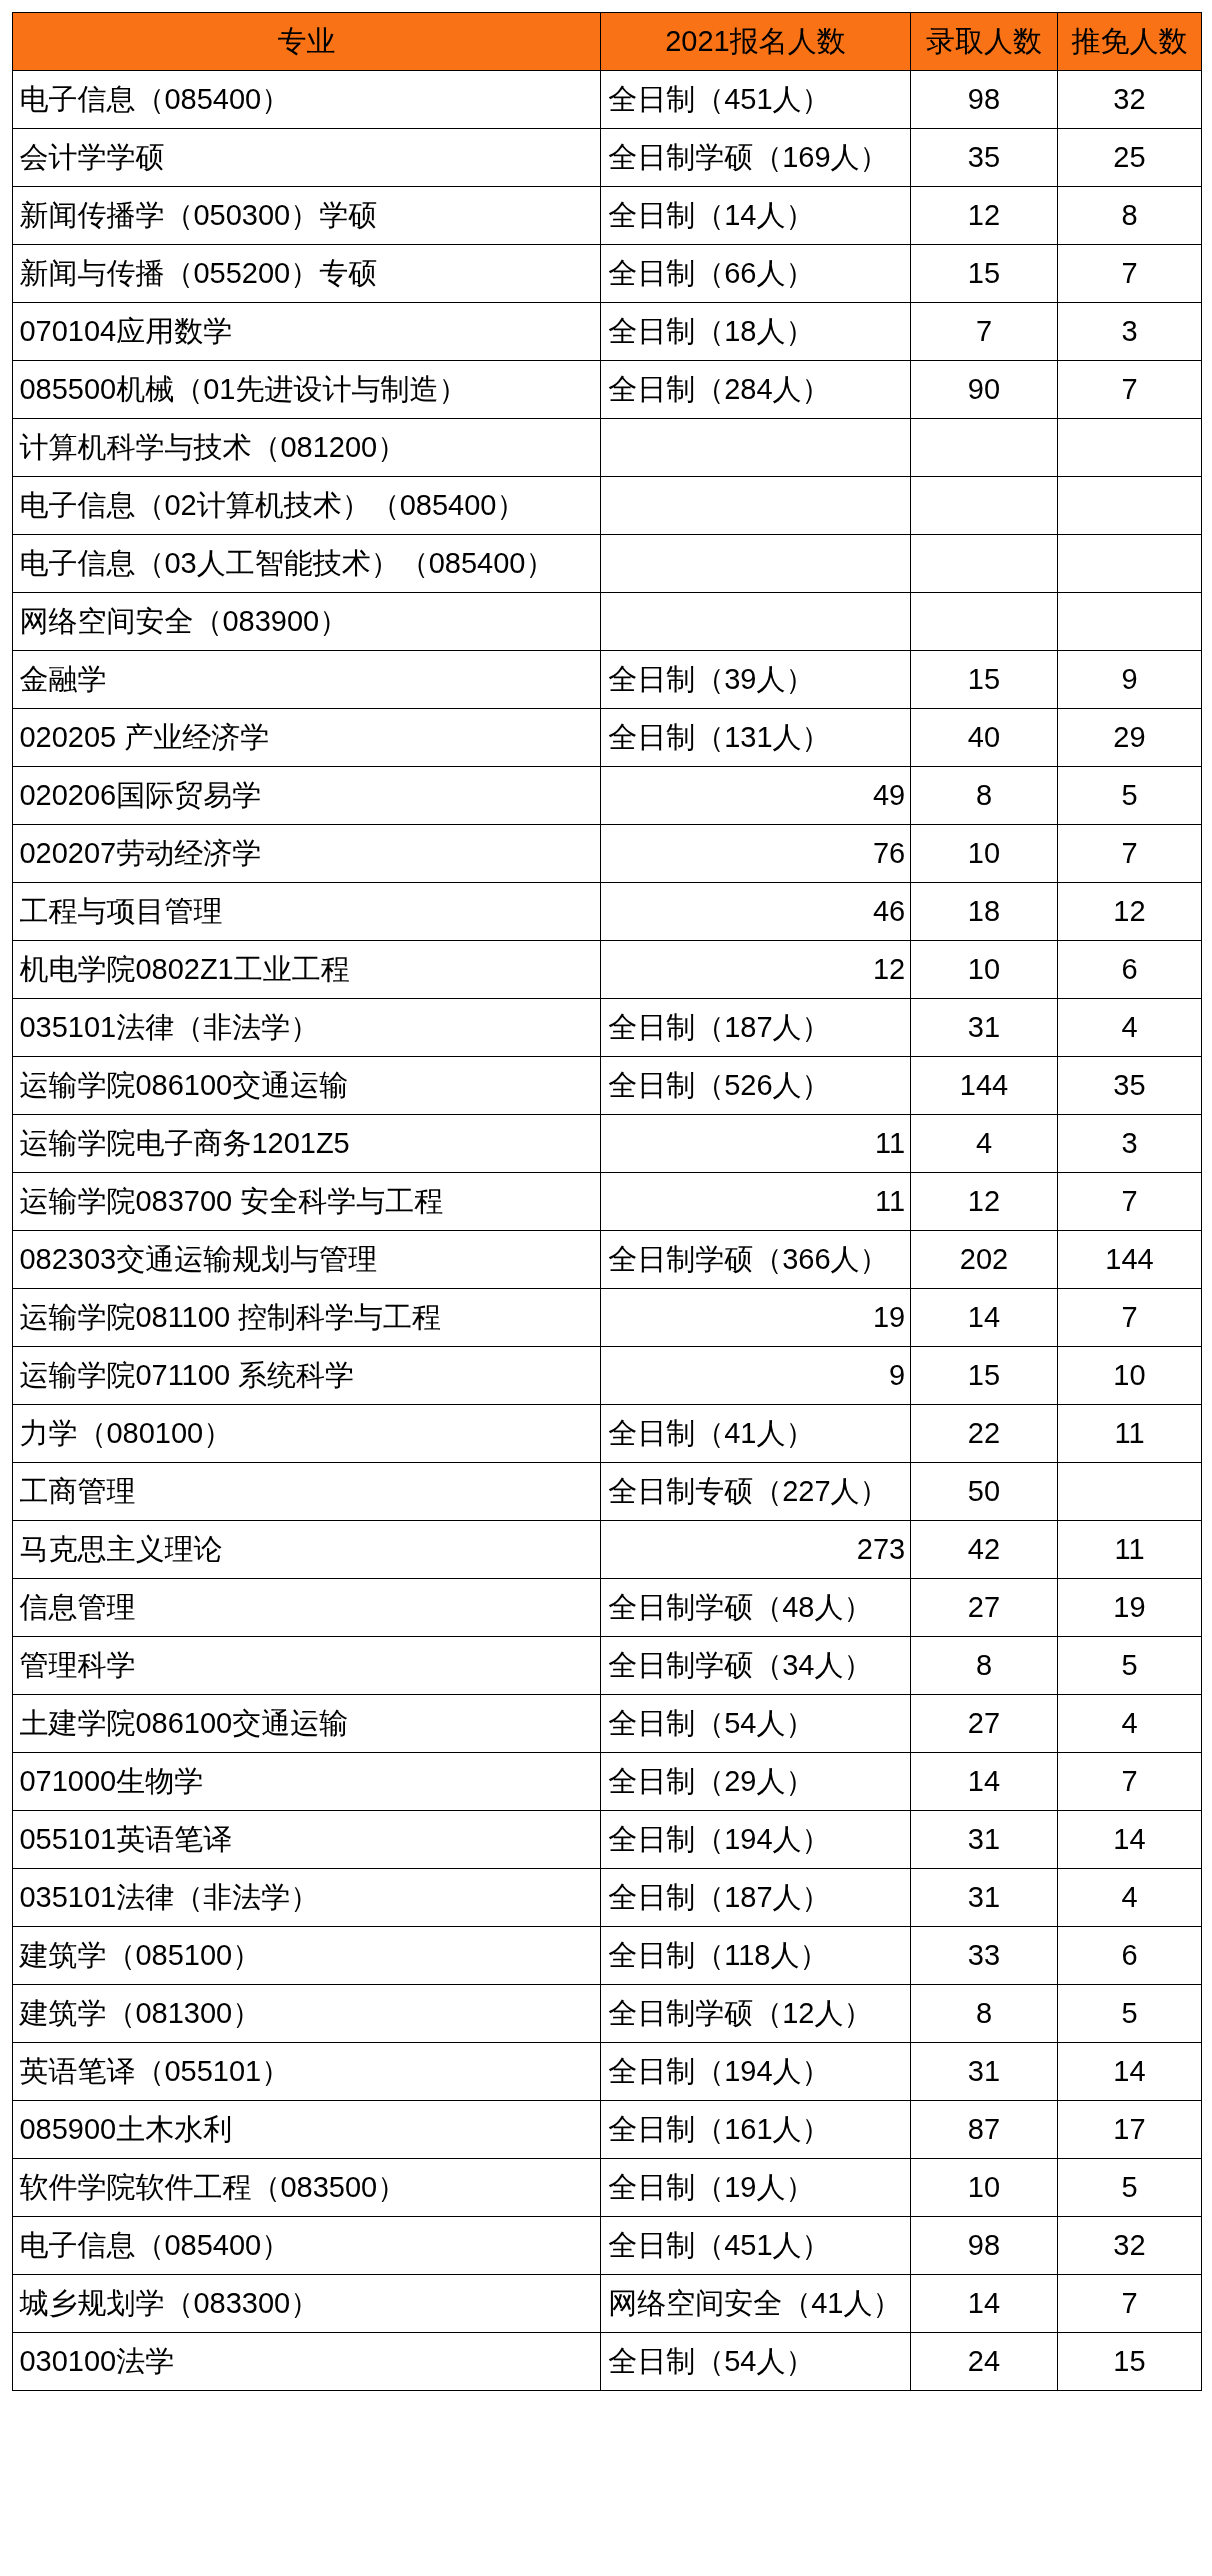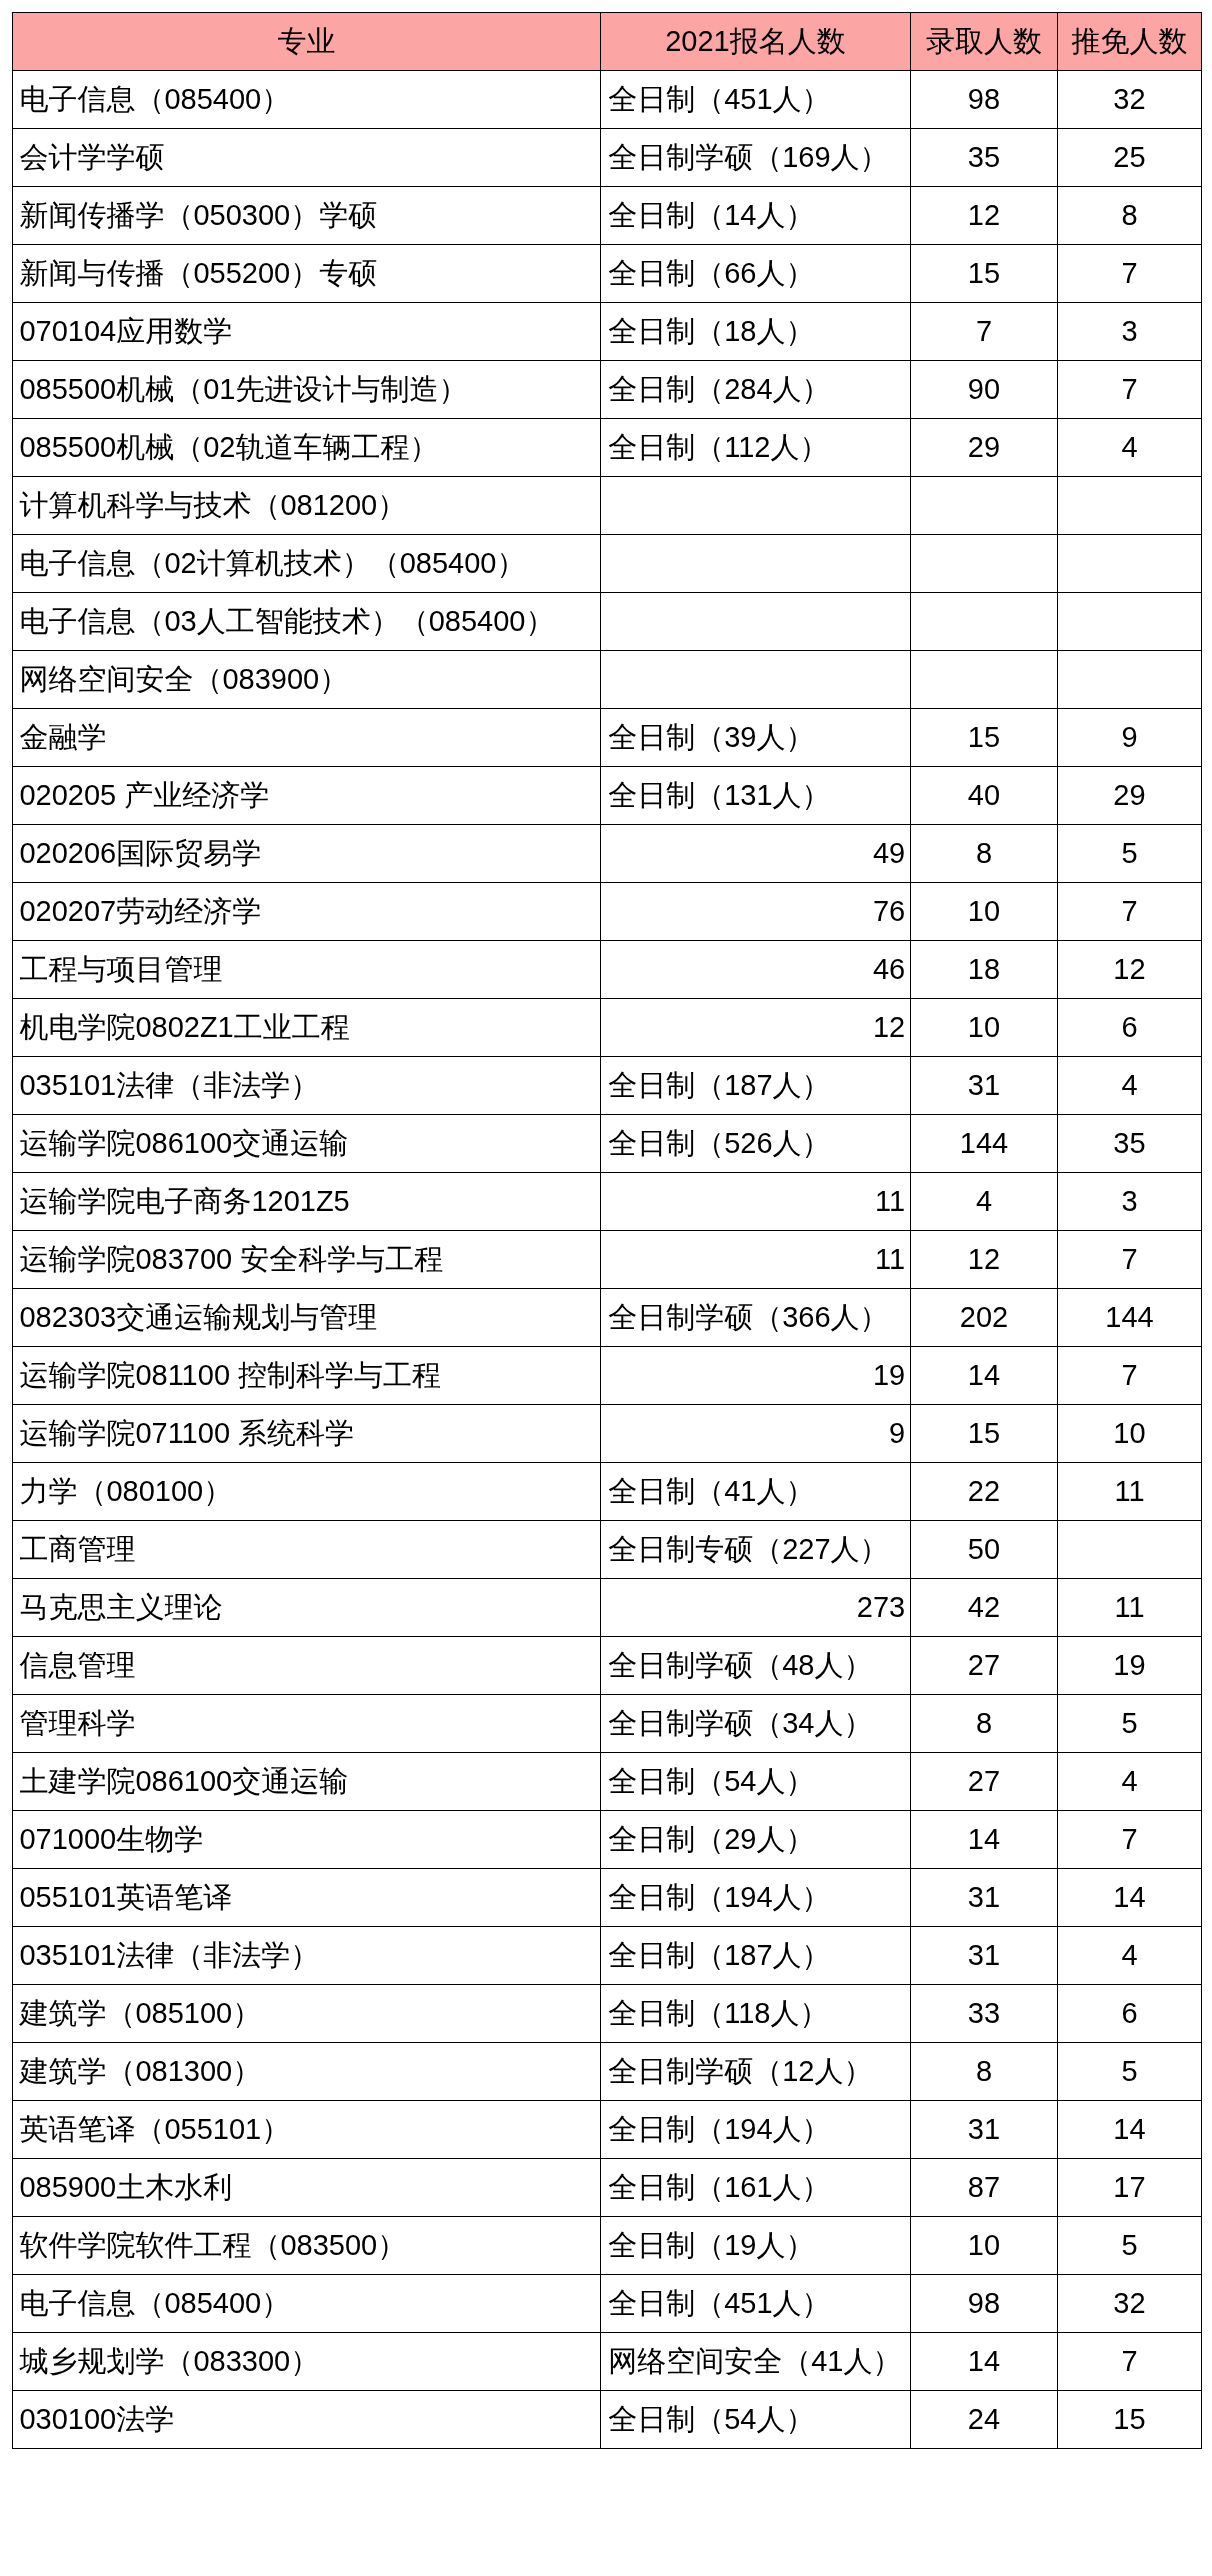--- a/index.html
+++ b/index.html
@@ -36,21 +36,21 @@
       border-right: 1.2px solid #000;
       padding: 0 6.4px;
       font-size: 29px;
       line-height: 55px;
       white-space: nowrap;
       overflow: hidden;
       font-weight: normal;
       vertical-align: middle;
     }
     .admissions-table th {
-      background: #fca5a5;
+      background: #f97316;
       text-align: center;
       padding: 0 3.2px;
     }
     .admissions-table tr > :first-child { border-left: 1.6px solid #000; }
     .admissions-table tr > :last-child { border-right: 1.6px solid #000; }
     .admissions-table td.c1 { text-align: left; padding-left: 6.4px; margin-top: 11px; }
     .admissions-table td.c2 { text-align: left; padding-left: 7.2px; margin-top: 15px; }
     .admissions-table td.c2.num { text-align: right; padding-right: 4.8px; padding-left: 45px; }
     .admissions-table td.c3,
     .admissions-table td.c4 { text-align: center; }
@@ -104,26 +104,20 @@
         <td class="c3">7</td>
         <td class="c4">3</td>
       </tr>
     <tr>
         <td class="c1">085500机械（01先进设计与制造）</td>
         <td class="c2">全日制（284人）</td>
         <td class="c3">90</td>
         <td class="c4">7</td>
       </tr>
     <tr>
-        <td class="c1">085500机械（02轨道车辆工程）</td>
-        <td class="c2">全日制（112人）</td>
-        <td class="c3">29</td>
-        <td class="c4">4</td>
-      </tr>
-    <tr>
         <td class="c1">计算机科学与技术（081200）</td>
         <td class="c2"></td>
         <td class="c3"></td>
         <td class="c4"></td>
       </tr>
     <tr>
         <td class="c1">电子信息（02计算机技术）（085400）</td>
         <td class="c2"></td>
         <td class="c3"></td>
         <td class="c4"></td>

